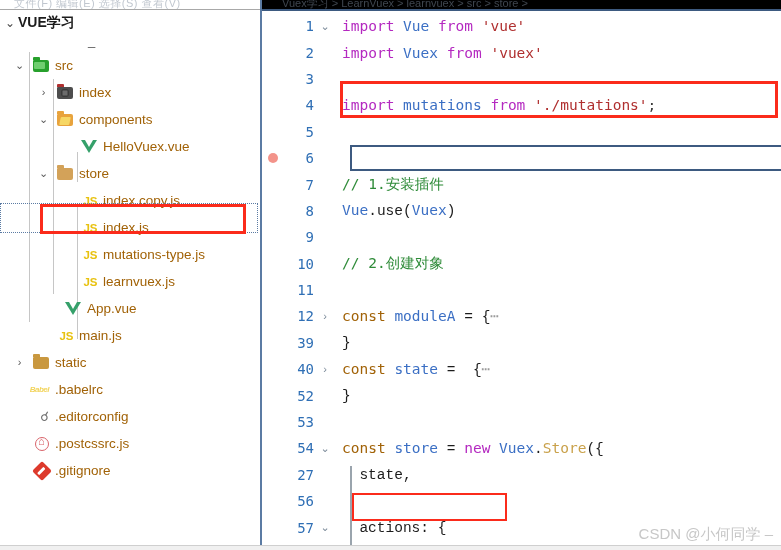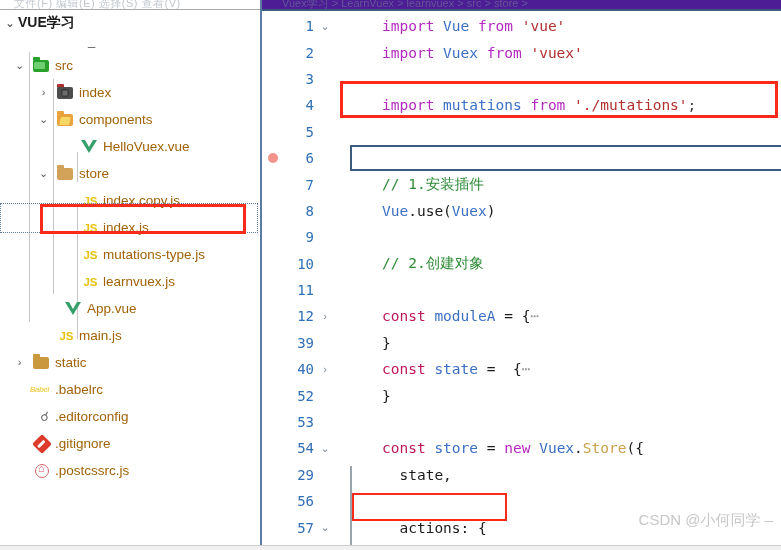--- a/index.html
+++ b/index.html
@@ -170,21 +170,21 @@
     flex: 1 1 auto;
     height: 550px;
     background: #ffffff;
     overflow: hidden;
   }
   .breadcrumb-strip {
     height: 11px;
     border-bottom: 2px solid #3d5a80;
     position: relative;
     overflow: hidden;
-    background: #4c1d95;
+    background: #000000;
   }
   .breadcrumb-ghost {
     position: absolute;
     left: 20px; top: -4px;
     font-size: 11px;
     color: #7d8b9c;
     white-space: nowrap;
     opacity: .5;
   }
   .code-area {
@@ -212,29 +212,29 @@
     font-size: 14px;
     font-family: "DejaVu Sans Mono", monospace;
   }
   .fold {
     width: 22px; flex: 0 0 22px;
     text-align: center;
     color: #7b8a99;
     font-size: 11px;
     font-family: "Liberation Sans", sans-serif;
   }
-  .code-text { padding-left: 6px; margin-left: 40px; }
+  .code-text { padding-left: 6px; }
 
   
   .kw      { color: #b429c0; }   
-  .kw2     { color: #be185d; }   
+  .kw2     { color: #a16207; }   
   .ident   { color: #3b6fc4; }   
   .str     { color: #b03030; }   
   .cmt     { color: #2e8b38; }   
-  .plain   { color: #1c1c1c; }
+  .plain   { color: #1c1c1c; font-family: Liberation Mono, monospace; }
   .cls     { color: #c9a14a; }   
   .punc    { color: #3a3a3a; }
   .ellip   { color: #9a9a9a; }
 
   
   .cguide {
     position: absolute;
     width: 1.5px;
     background: #9aa4ad;
     z-index: 1;
@@ -251,21 +251,21 @@
   
   .sel-box {
     position: absolute;
     border: 2px solid #3d5a80;
     pointer-events: none;
     z-index: 4;
   }
 
   .watermark {
     position: absolute;
-    right: 8px; bottom: 20px;
+    right: 8px; bottom: 6px;
     font-size: 15px;
     color: #c7c7c7;
     font-family: "Liberation Sans", sans-serif;
     z-index: 9;
     white-space: nowrap;
   }
   .bottom-bar {
     position: absolute;
     left: 0; bottom: 0;
     width: 781px; height: 5px;
@@ -392,30 +392,30 @@
         <div class="row" style="padding-left: 12px;">
           <span class="twisty"></span>
           <span class="ico">
             <span class="edc-ico">☌</span>
           </span>
           <span class="lbl">.editorconfig</span>
         </div>
         <div class="row" style="padding-left: 12px;">
           <span class="twisty"></span>
           <span class="ico">
+            <span class="post-ico"></span>
+          </span>
+          <span class="lbl">.postcssrc.js</span>
+        </div>
+        <div class="row" style="padding-left: 12px;">
+          <span class="twisty"></span>
+          <span class="ico">
             <span class="git-ico"></span>
           </span>
           <span class="lbl">.gitignore</span>
-        </div>
-        <div class="row" style="padding-left: 12px;">
-          <span class="twisty"></span>
-          <span class="ico">
-            <span class="post-ico"></span>
-          </span>
-          <span class="lbl">.postcssrc.js</span>
         </div>
       </div>
 
     <div class="focus-dots" style="left:0px; top:203px; width:258px; height:30px;"></div>
     <div class="hl-box-tree" style="left:40px; top:204px; width:206px; height:30px;"></div>
   </div>
 
   <div class="editor">
 
     <div class="breadcrumb-strip">
@@ -433,21 +433,21 @@
         <div class="cline"><span class="bpcol"></span><span class="lnum">8</span><span class="fold"></span><span class="code-text"><span class="ident">Vue</span><span class="plain">.use(</span><span class="ident">Vuex</span><span class="plain">)</span></span></div>
         <div class="cline"><span class="bpcol"></span><span class="lnum">9</span><span class="fold"></span><span class="code-text"></span></div>
         <div class="cline"><span class="bpcol"></span><span class="lnum">10</span><span class="fold"></span><span class="code-text"><span class="cmt">// 2.创建对象</span></span></div>
         <div class="cline"><span class="bpcol"></span><span class="lnum">11</span><span class="fold"></span><span class="code-text"></span></div>
         <div class="cline"><span class="bpcol"></span><span class="lnum">12</span><span class="fold">›</span><span class="code-text"><span class="kw2">const </span><span class="ident">moduleA </span><span class="plain">= </span><span class="plain">{</span><span class="ellip">⋯</span></span></div>
         <div class="cline"><span class="bpcol"></span><span class="lnum">39</span><span class="fold"></span><span class="code-text"><span class="plain">}</span></span></div>
         <div class="cline"><span class="bpcol"></span><span class="lnum">40</span><span class="fold">›</span><span class="code-text"><span class="kw2">const </span><span class="ident">state </span><span class="plain">=  </span><span class="plain">{</span><span class="ellip">⋯</span></span></div>
         <div class="cline"><span class="bpcol"></span><span class="lnum">52</span><span class="fold"></span><span class="code-text"><span class="plain">}</span></span></div>
         <div class="cline"><span class="bpcol"></span><span class="lnum">53</span><span class="fold"></span><span class="code-text"></span></div>
         <div class="cline"><span class="bpcol"></span><span class="lnum">54</span><span class="fold">⌄</span><span class="code-text"><span class="kw2">const </span><span class="ident">store </span><span class="plain">= </span><span class="kw">new </span><span class="ident">Vuex</span><span class="plain">.</span><span class="cls">Store</span><span class="plain">({</span></span></div>
-        <div class="cline"><span class="bpcol"></span><span class="lnum">29</span><span class="fold"></span><span class="code-text"><span class="plain">  state,</span></span></div>
+        <div class="cline"><span class="bpcol"></span><span class="lnum">27</span><span class="fold"></span><span class="code-text"><span class="plain">  state,</span></span></div>
         <div class="cline"><span class="bpcol"></span><span class="lnum">56</span><span class="fold"></span></div>
         <div class="cline"><span class="bpcol"></span><span class="lnum">57</span><span class="fold">⌄</span><span class="code-text"><span class="plain">  actions: {</span></span></div>
       </div>
 
     <div class="cguide" style="left:88px; top:466px; height:84px;"></div>
 
     <div class="sel-box" style="left:88px; top:145px; width:440px; height:26px;"></div>
 
     <div class="hl-code" style="left:78px; top:81px; width:438px; height:37px;"></div>
 

